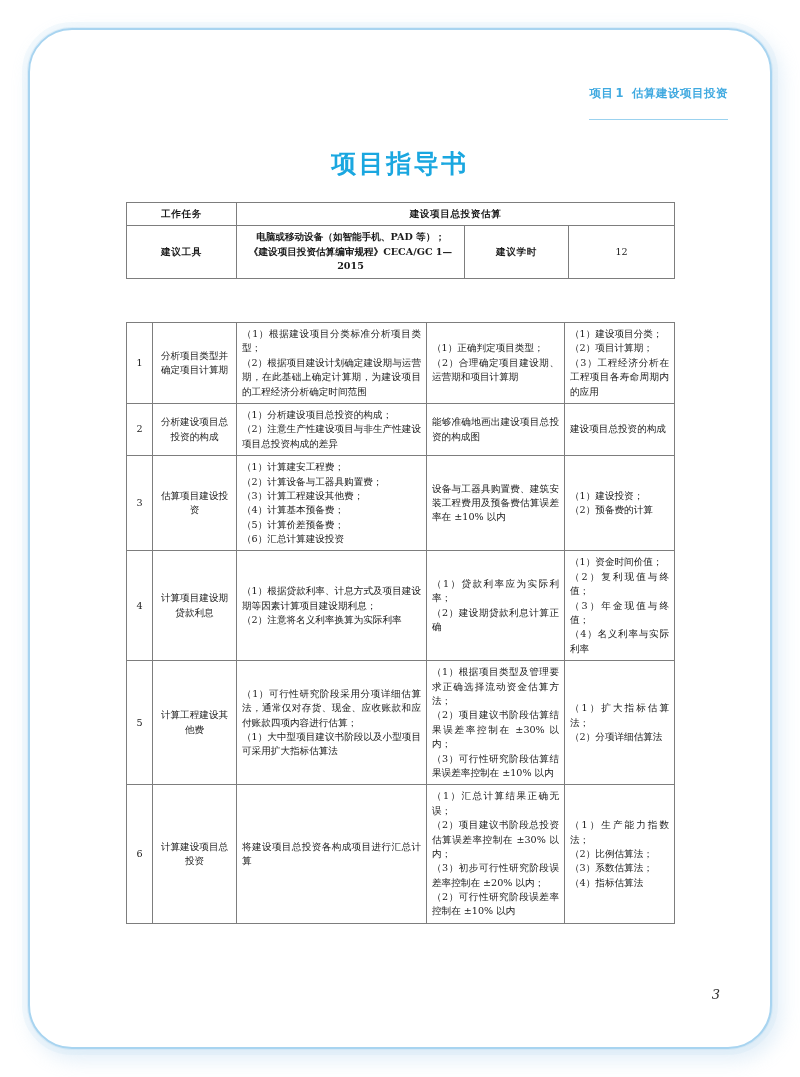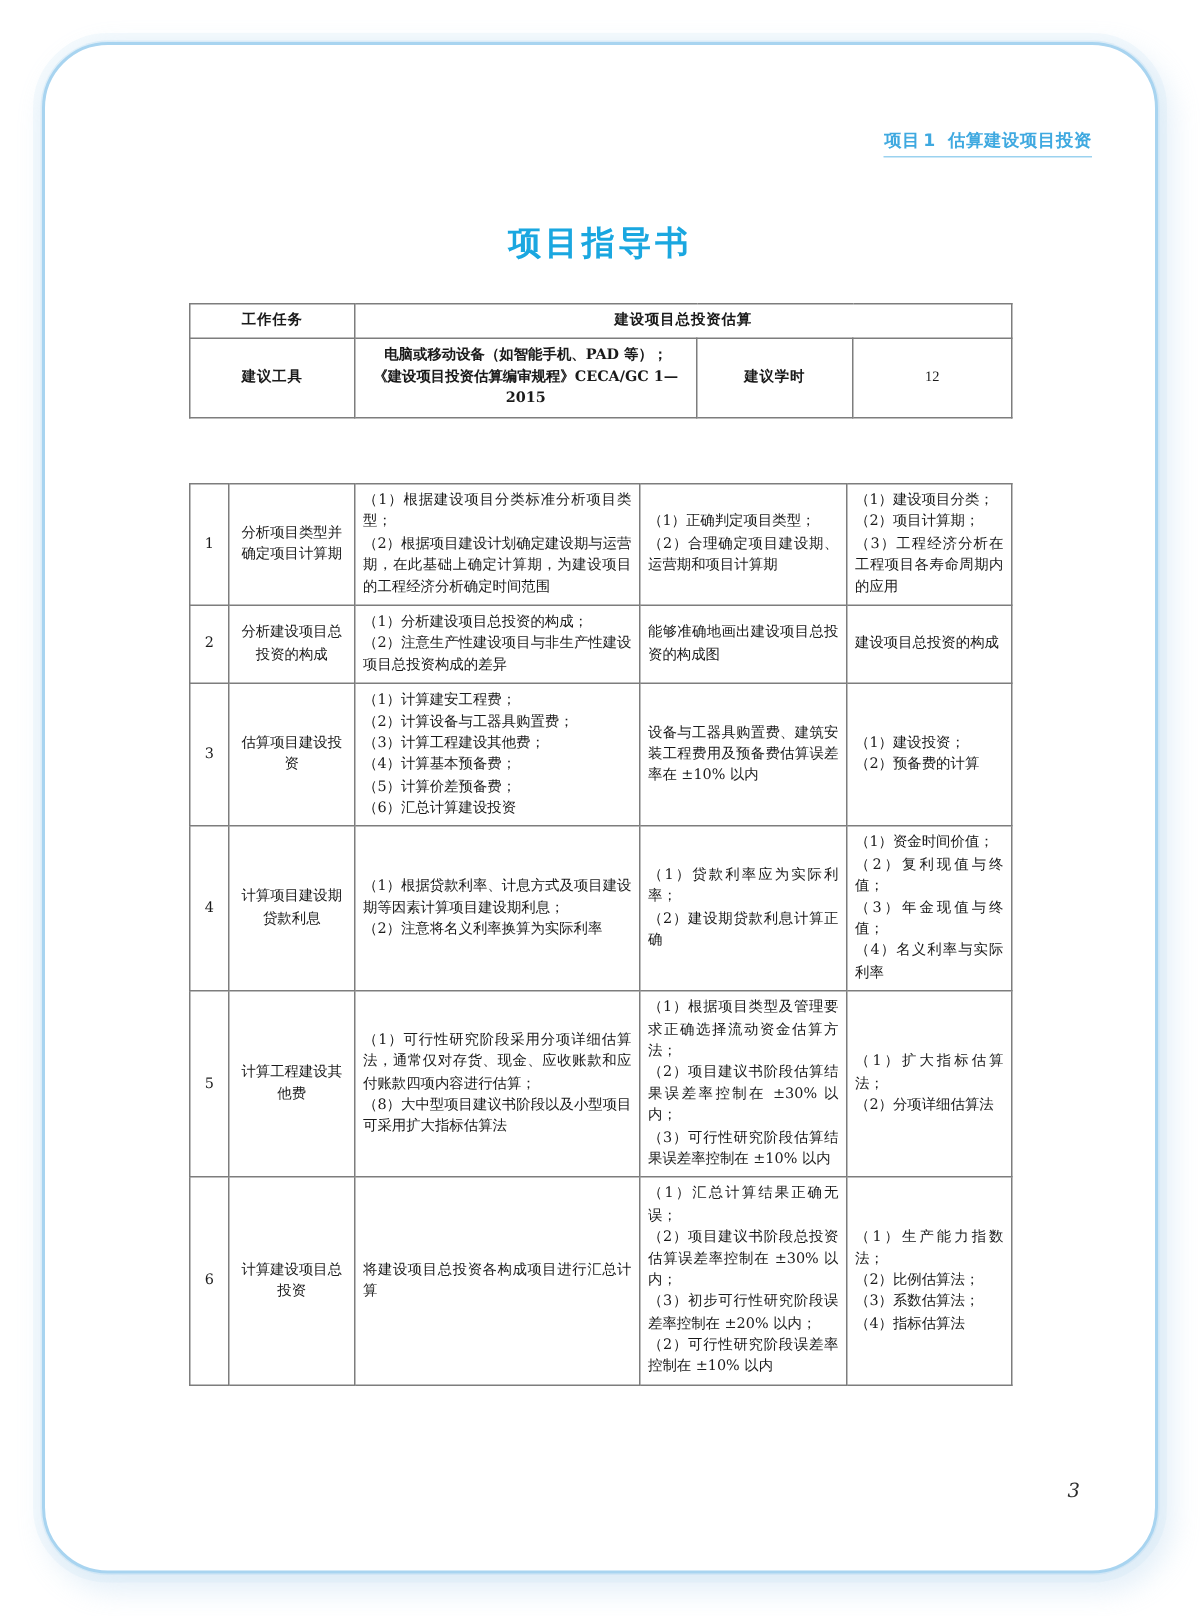--- a/index.html
+++ b/index.html
@@ -59,34 +59,34 @@
     text-align: right;
     color: #3fa9e0;
     font-family: "DejaVu Sans", "Liberation Sans", sans-serif;
     font-size: 11.5px;
     font-weight: bold;
     letter-spacing: 0.5px;
     white-space: nowrap;
   }
   .running-head .rh-inner {
     display: inline-block;
-    padding-bottom: 3px;
+    padding-bottom: 18px;
     border-bottom: 1.6px solid #9bd2ef;
   }
   .running-head .rh-num { margin: 0 8px 0 2px; }
 
   
   .doc-title {
     position: absolute;
     left: 0;
     top: 147px;
     width: 800px;
     text-align: center;
     color: #1aa7e0;
-    font-size: 22px;
+    font-size: 25px;
     font-weight: bold;
     letter-spacing: 2.5px;
     font-family: "DejaVu Sans", "Liberation Sans", sans-serif;
   }
 
   
   .tbl {
     position: absolute;
     border-collapse: collapse;
     table-layout: fixed;
@@ -112,21 +112,21 @@
     vertical-align: middle;
   }
   .hdr-cy {
     color: #1aa7e0;
     font-weight: bold;
     text-align: center;
     font-family: "DejaVu Sans", "Liberation Sans", sans-serif;
     font-size: 10px;
     letter-spacing: 0.6px;
   }
-  .ctr { text-align: center; font-family: Liberation Serif, serif; }
+  .ctr { text-align: center; }
   .lead { text-align: center; line-height: 1.55; font-weight: bold; }
   .desc-cell {
     text-align: justify;
     text-justify: inter-ideograph;
     line-height: 1.62;
     padding: 5px 7px 6px 7px;
     font-size: 9.6px;
   }
   .desc-cell .tag {
     color: #1aa7e0;
@@ -274,21 +274,21 @@
           <div>（3）年金现值与终值；</div>
           <div>（4）名义利率与实际利率</div>
         </td>
       </tr>
 
       <tr>
         <td class="num-col">5</td>
         <td class="stepname">计算工程建设其他费</td>
         <td class="lines just-cell">
           <div>（1）可行性研究阶段采用分项详细估算法，通常仅对存货、现金、应收账款和应付账款四项内容进行估算；</div>
-          <div>（8）大中型项目建议书阶段以及小型项目可采用扩大指标估算法</div>
+          <div>（1）大中型项目建议书阶段以及小型项目可采用扩大指标估算法</div>
         </td>
         <td class="lines just-cell">
           <div>（1）根据项目类型及管理要求正确选择流动资金估算方法；</div>
           <div>（2）项目建议书阶段估算结果误差率控制在 ±30% 以内；</div>
           <div>（3）可行性研究阶段估算结果误差率控制在 ±10% 以内</div>
         </td>
         <td class="lines just-cell">
           <div>（1）扩大指标估算法；</div>
           <div>（2）分项详细估算法</div>
         </td>

